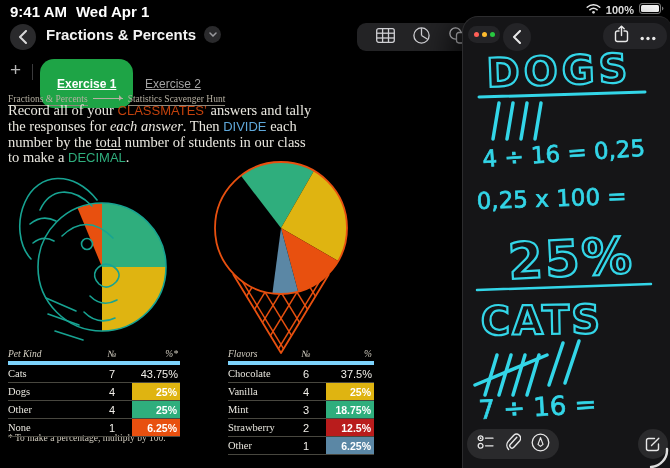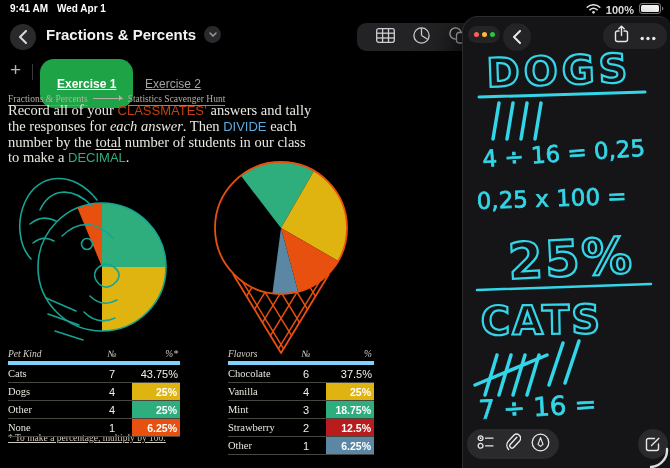--- a/index.html
+++ b/index.html
@@ -1,20 +1,20 @@
 <!DOCTYPE html>
 <html><head>
 <meta charset="utf-8">
 <style>
   html,body{margin:0;padding:0;background:#000;}
   .stage{position:relative;width:670px;height:468px;overflow:hidden;background:#000;
          font-family:"Liberation Sans",sans-serif;color:#fff;}
   
   .status-left{position:absolute;left:10px;top:3px;display:flex;gap:9px;align-items:center;
-               font-size:10px;font-weight:700;color:#fff;}
+               font-size:15px;font-weight:700;color:#fff;}
   .status-right{position:absolute;right:6px;top:3px;display:flex;gap:5px;align-items:center;
                 font-size:11px;font-weight:700;color:#fff;}
   
   .circle-btn{position:absolute;width:26px;height:26px;border-radius:50%;background:#2a2a2c;
               display:flex;align-items:center;justify-content:center;}
   .nav-title-row{position:absolute;left:46px;top:26px;display:flex;align-items:center;gap:8px;}
   .nav-title{font-size:15px;font-weight:700;color:#f2f2f2;}
   .title-badge{width:17px;height:17px;border-radius:50%;background:#2a2a2c;display:flex;
                align-items:center;justify-content:center;}
   .num-toolbar{position:absolute;left:357px;top:23px;width:110px;height:28px;border-radius:9px;
@@ -49,21 +49,21 @@
   .wtable .thead{height:15px;border-bottom:4px solid #7dd3fc;}
   .wtable .h{font-family:"Liberation Serif",serif;font-style:italic;font-size:9.5px;color:#d4cfc2;}
   .wtable .lbl{font-family:"Liberation Serif",serif;font-size:10.5px;color:#e9e7df;}
   .wtable .num{font-size:11px;color:#f1efe9;text-align:center;}
   .wtable .pct{font-size:11px;color:#f1efe9;text-align:right;padding-right:2px;}
   .wtable .c2{text-align:center;}
   .wtable .c3{text-align:right;padding-right:2px;}
   .wtable .pct-hl{height:100%;display:flex;align-items:center;justify-content:flex-end;
                   padding-right:3px;font-weight:700;color:#fff;font-size:10.5px;}
   .footnote{position:absolute;left:8px;top:433px;font-family:"Liberation Serif",serif;
-            font-size:9.5px;color:#cfcabd;text-decoration:underline;}
+            font-size:9.5px;color:#cfcabd;}
   
   .notes-window{position:absolute;left:462px;top:16px;width:208px;height:452px;background:#151517;
                 border-radius:16px 12px 0 0;box-shadow:-12px 6px 30px rgba(0,0,0,.7);z-index:10;
                 border-top:1px solid #2c2c2e;border-left:1px solid #2c2c2e;}
   .dots-pill{position:absolute;left:5px;top:9px;width:32px;height:17px;border-radius:9px;
              background:#242427;display:flex;align-items:center;justify-content:center;gap:3px;}
   .dot{width:5px;height:5px;border-radius:50%;}
   .nw-back{position:absolute;left:40px;top:6px;width:28px;height:28px;border-radius:50%;
            background:#242427;display:flex;align-items:center;justify-content:center;}
   .share-pill{position:absolute;left:140px;top:6px;width:64px;height:26px;border-radius:13px;

